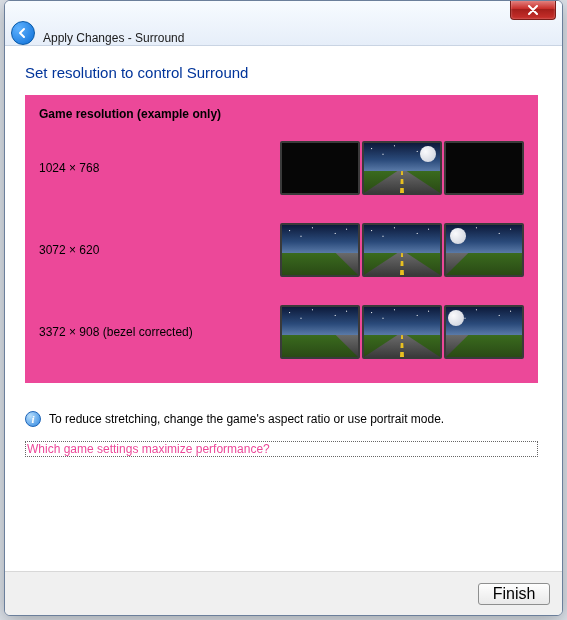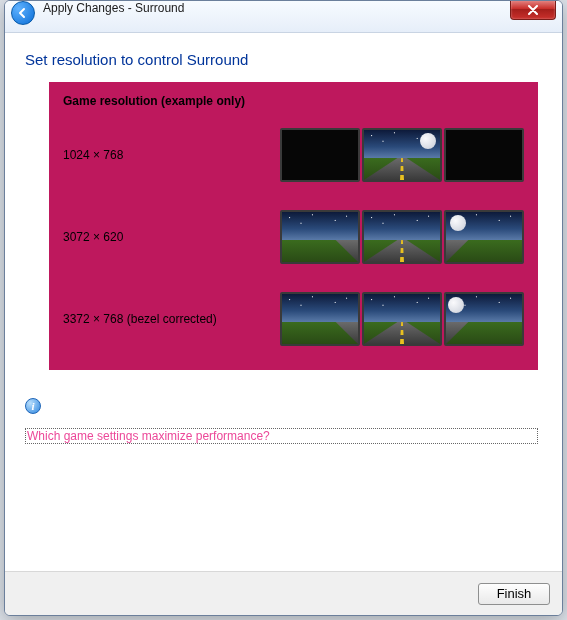--- a/index.html
+++ b/index.html
@@ -35,25 +35,25 @@
     background: #fff;
     border: 1px solid #6b7f9b;
     border-radius: 6px;
     box-shadow: 0 4px 20px rgba(0,0,0,0.3);
     z-index: 1;
     display: flex;
     flex-direction: column;
     overflow: hidden;
   }
   .titlebar {
-    height: 32px;
+    height: 45px;
     background: linear-gradient(#f7fbff, #e6eef9);
     border-bottom: 1px solid #c9d4e3;
     display: flex;
-    align-items: flex-start;
+    align-items: flex-end;
     position: relative;
   }
   .back-btn {
     width: 24px; height: 24px;
     margin: 0 8px 0 6px;
     border-radius: 50%;
     background: radial-gradient(circle at 30% 30%, #5fb2ff, #0a6dd6);
     border: 1px solid #095aa8;
     display: flex;
     align-items: center;
@@ -84,23 +84,22 @@
     flex-direction: column;
     overflow: hidden;
   }
   .heading {
     color: #00349a;
     font-size: 15px;
     font-weight: 400;
     margin: 0 0 14px 0;
   }
   .panel {
-    background: #be185d;
+    background: #ec4899;
     padding: 12px 14px 18px 14px;
-    margin-left: 24px;
   }
   .cols {
     display: flex;
     font-weight: bold;
     font-size: 12px;
     color: #000;
     margin-bottom: 14px;
   }
   .col-left { width: 235px; }
   .col-right { flex: 1; }
@@ -171,21 +170,21 @@
     align-items: center;
     justify-content: flex-end;
     padding: 0 12px;
   }
   .btn {
     min-width: 72px;
     height: 22px;
     background: linear-gradient(#fefefe, #e9e9e9);
     border: 1px solid #8e8f8f;
     border-radius: 3px;
-    font-size: 13px;
+    font-size: 16px;
     font-family: inherit;
     cursor: pointer;
     padding: 0 12px;
     margin-left: 20px;
   }
   
   .scene {
     position: absolute;
     inset: 0;
   }
@@ -332,21 +331,21 @@
                   <div class="moon" style="left:4px"></div>
                 </div>
               <div class="ground"></div>
               <div class="road road-side-l"></div>
             </div>
           </div>
         </div>
       </div>
 
       <div class="row">
-        <div class="res-label">3372 × 768 (bezel corrected)</div>
+        <div class="res-label">3372 × 908 (bezel corrected)</div>
         <div class="monitors">
           <div class="monitor">
             <div class="scene">
               <div class="sky">
                   <div class="stars"></div>
                 </div>
               <div class="ground"></div>
               <div class="road road-side-r"></div>
             </div>
           </div>
@@ -369,20 +368,21 @@
               <div class="ground"></div>
               <div class="road road-side-l"></div>
             </div>
           </div>
         </div>
       </div>
     </div>
 
     <div class="info-row">
       <div class="info-icon">i</div>
+      <span>To reduce stretching, change the game's aspect ratio or use portrait mode.</span>
     </div>
 
     <a class="help-link">Which game settings maximize performance?</a>
   </div>
 
   <div class="footer">
     <button class="btn">Finish</button>
   </div>
 
 </div>

